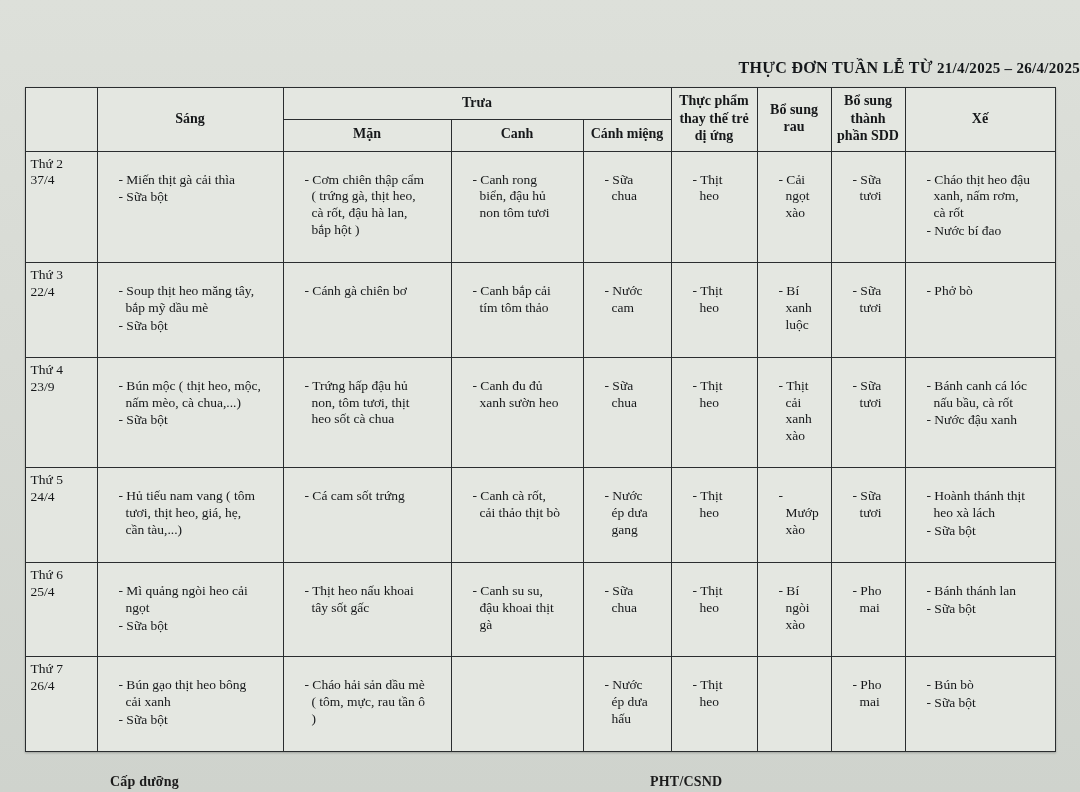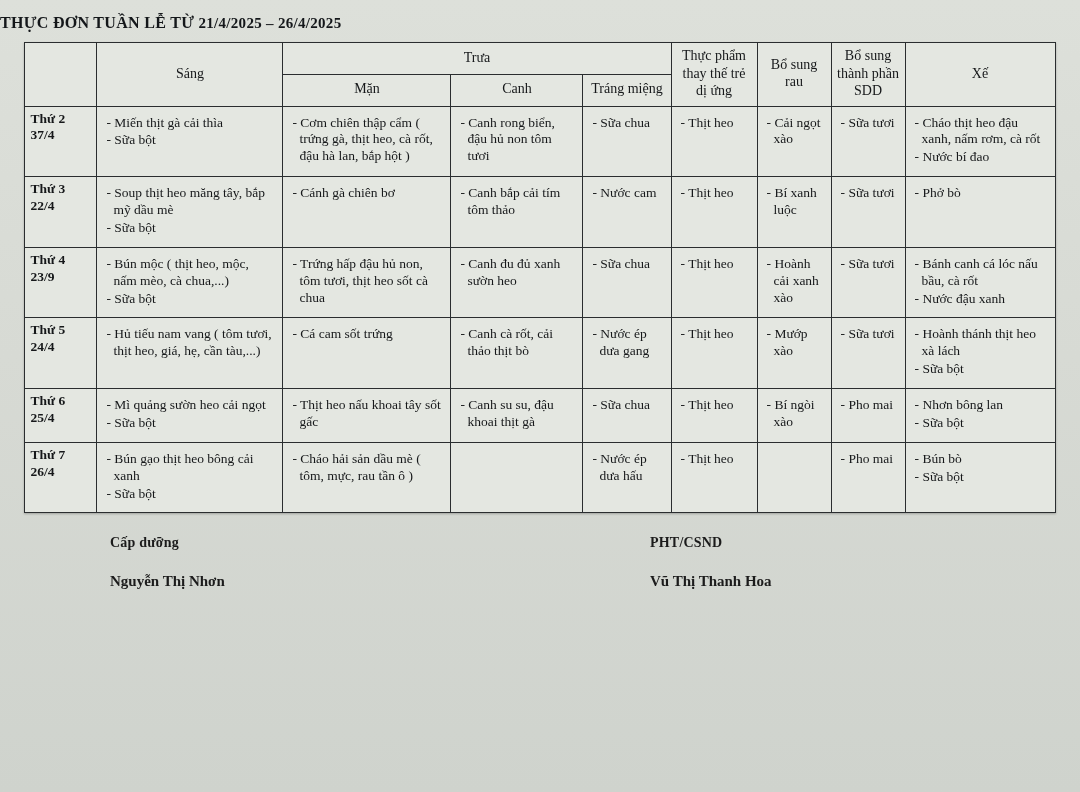--- a/index.html
+++ b/index.html
@@ -14,26 +14,27 @@
     color: #1b1b1b;
     overflow: hidden;
     position: relative;
   }
   .page {
     position: absolute;
     inset: 0;
     background: linear-gradient(180deg, #dde0da 0%, #d7dad4 45%, #cfd3cd 100%);
   }
   .doc-title {
-    text-align: left;
+    text-align: right;
     font-size: 16px;
     letter-spacing: 0.3px;
     padding-top: 14px;
     font-weight: 700;
     color: #14171a;
+    margin-top: 45px;
   }
   .doc-title .date-range {
     font-weight: 600;
     font-size: 15px;
   }
   table.menu {
     border-collapse: collapse;
     margin: 10px auto 0 auto;
     width: 1020px;
     table-layout: fixed;
@@ -44,42 +45,42 @@
     border: 1.3px solid #2a2d2f;
     vertical-align: top;
     padding: 4px 5px 6px 5px;
     font-size: 13.5px;
     line-height: 1.25;
     color: #16181a;
     background: transparent;
   }
   table.menu th {
     text-align: center;
-    font-weight: 400;
+    font-weight: 700;
     font-size: 14px;
     vertical-align: middle;
   }
   .col-day { width: 72px; }
   .col-sang { width: 186px; }
   .col-man { width: 168px; }
   .col-canh { width: 132px; }
   .col-trang { width: 88px; }
   .col-thay { width: 86px; }
   .col-rau { width: 74px; }
   .col-sdd { width: 74px; }
   .col-xe { width: 150px; }
 
   .day-cell {
-    font-weight: 700;
+    font-weight: 400;
     font-size: 14px;
     text-align: left;
     line-height: 1.3;
   }
   .items {
-    margin: 4px;
+    margin: 16px;
     padding: 0;
     list-style: none;
   }
   .items li {
     text-indent: -7px;
     padding-left: 7px;
     margin-bottom: 1px;
   }
   .hdr-mid {
     font-size: 14px;
@@ -137,21 +138,21 @@
         <th rowspan="2" class="hdr-mid">Sáng</th>
         <th colspan="3" class="hdr-mid">Trưa</th>
         <th rowspan="2" class="hdr-small">Thực phẩm thay thế trẻ dị ứng</th>
         <th rowspan="2" class="hdr-small">Bổ sung rau</th>
         <th rowspan="2" class="hdr-small">Bổ sung thành phần SDD</th>
         <th rowspan="2" class="hdr-mid">Xế</th>
       </tr>
       <tr>
         <th class="hdr-mid">Mặn</th>
         <th class="hdr-mid">Canh</th>
-        <th class="hdr-small">Tráng miệng</th>
+        <th class="hdr-small">Cánh miệng</th>
       </tr>
     </thead>
     <tbody>
         <tr>
           <td class="day-cell">
             <div>Thứ 2</div>
             <div>37/4</div>
           </td>
           <td>
             <ul class="items">
@@ -269,21 +270,21 @@
               <li>- Sữa chua</li>
             </ul>
           </td>
           <td>
             <ul class="items">
               <li>- Thịt heo</li>
             </ul>
           </td>
           <td>
             <ul class="items">
-              <li>- Hoành cải xanh xào</li>
+              <li>- Thịt cải xanh xào</li>
             </ul>
           </td>
           <td>
             <ul class="items">
               <li>- Sữa tươi</li>
             </ul>
           </td>
           <td>
             <ul class="items">
               <li>- Bánh canh cá lóc nấu bầu, cà rốt</li>
@@ -338,21 +339,21 @@
             </ul>
           </td>
         </tr>
         <tr>
           <td class="day-cell">
             <div>Thứ 6</div>
             <div>25/4</div>
           </td>
           <td>
             <ul class="items">
-              <li>- Mì quảng sườn heo cải ngọt</li>
+              <li>- Mì quảng ngòi heo cải ngọt</li>
               <li>- Sữa bột</li>
             </ul>
           </td>
           <td>
             <ul class="items">
               <li>- Thịt heo nấu khoai tây sốt gấc</li>
             </ul>
           </td>
           <td>
             <ul class="items">
@@ -374,21 +375,21 @@
               <li>- Bí ngòi xào</li>
             </ul>
           </td>
           <td>
             <ul class="items">
               <li>- Pho mai</li>
             </ul>
           </td>
           <td>
             <ul class="items">
-              <li>- Nhơn bông lan</li>
+              <li>- Bánh thánh lan</li>
               <li>- Sữa bột</li>
             </ul>
           </td>
         </tr>
         <tr>
           <td class="day-cell">
             <div>Thứ 7</div>
             <div>26/4</div>
           </td>
           <td>

